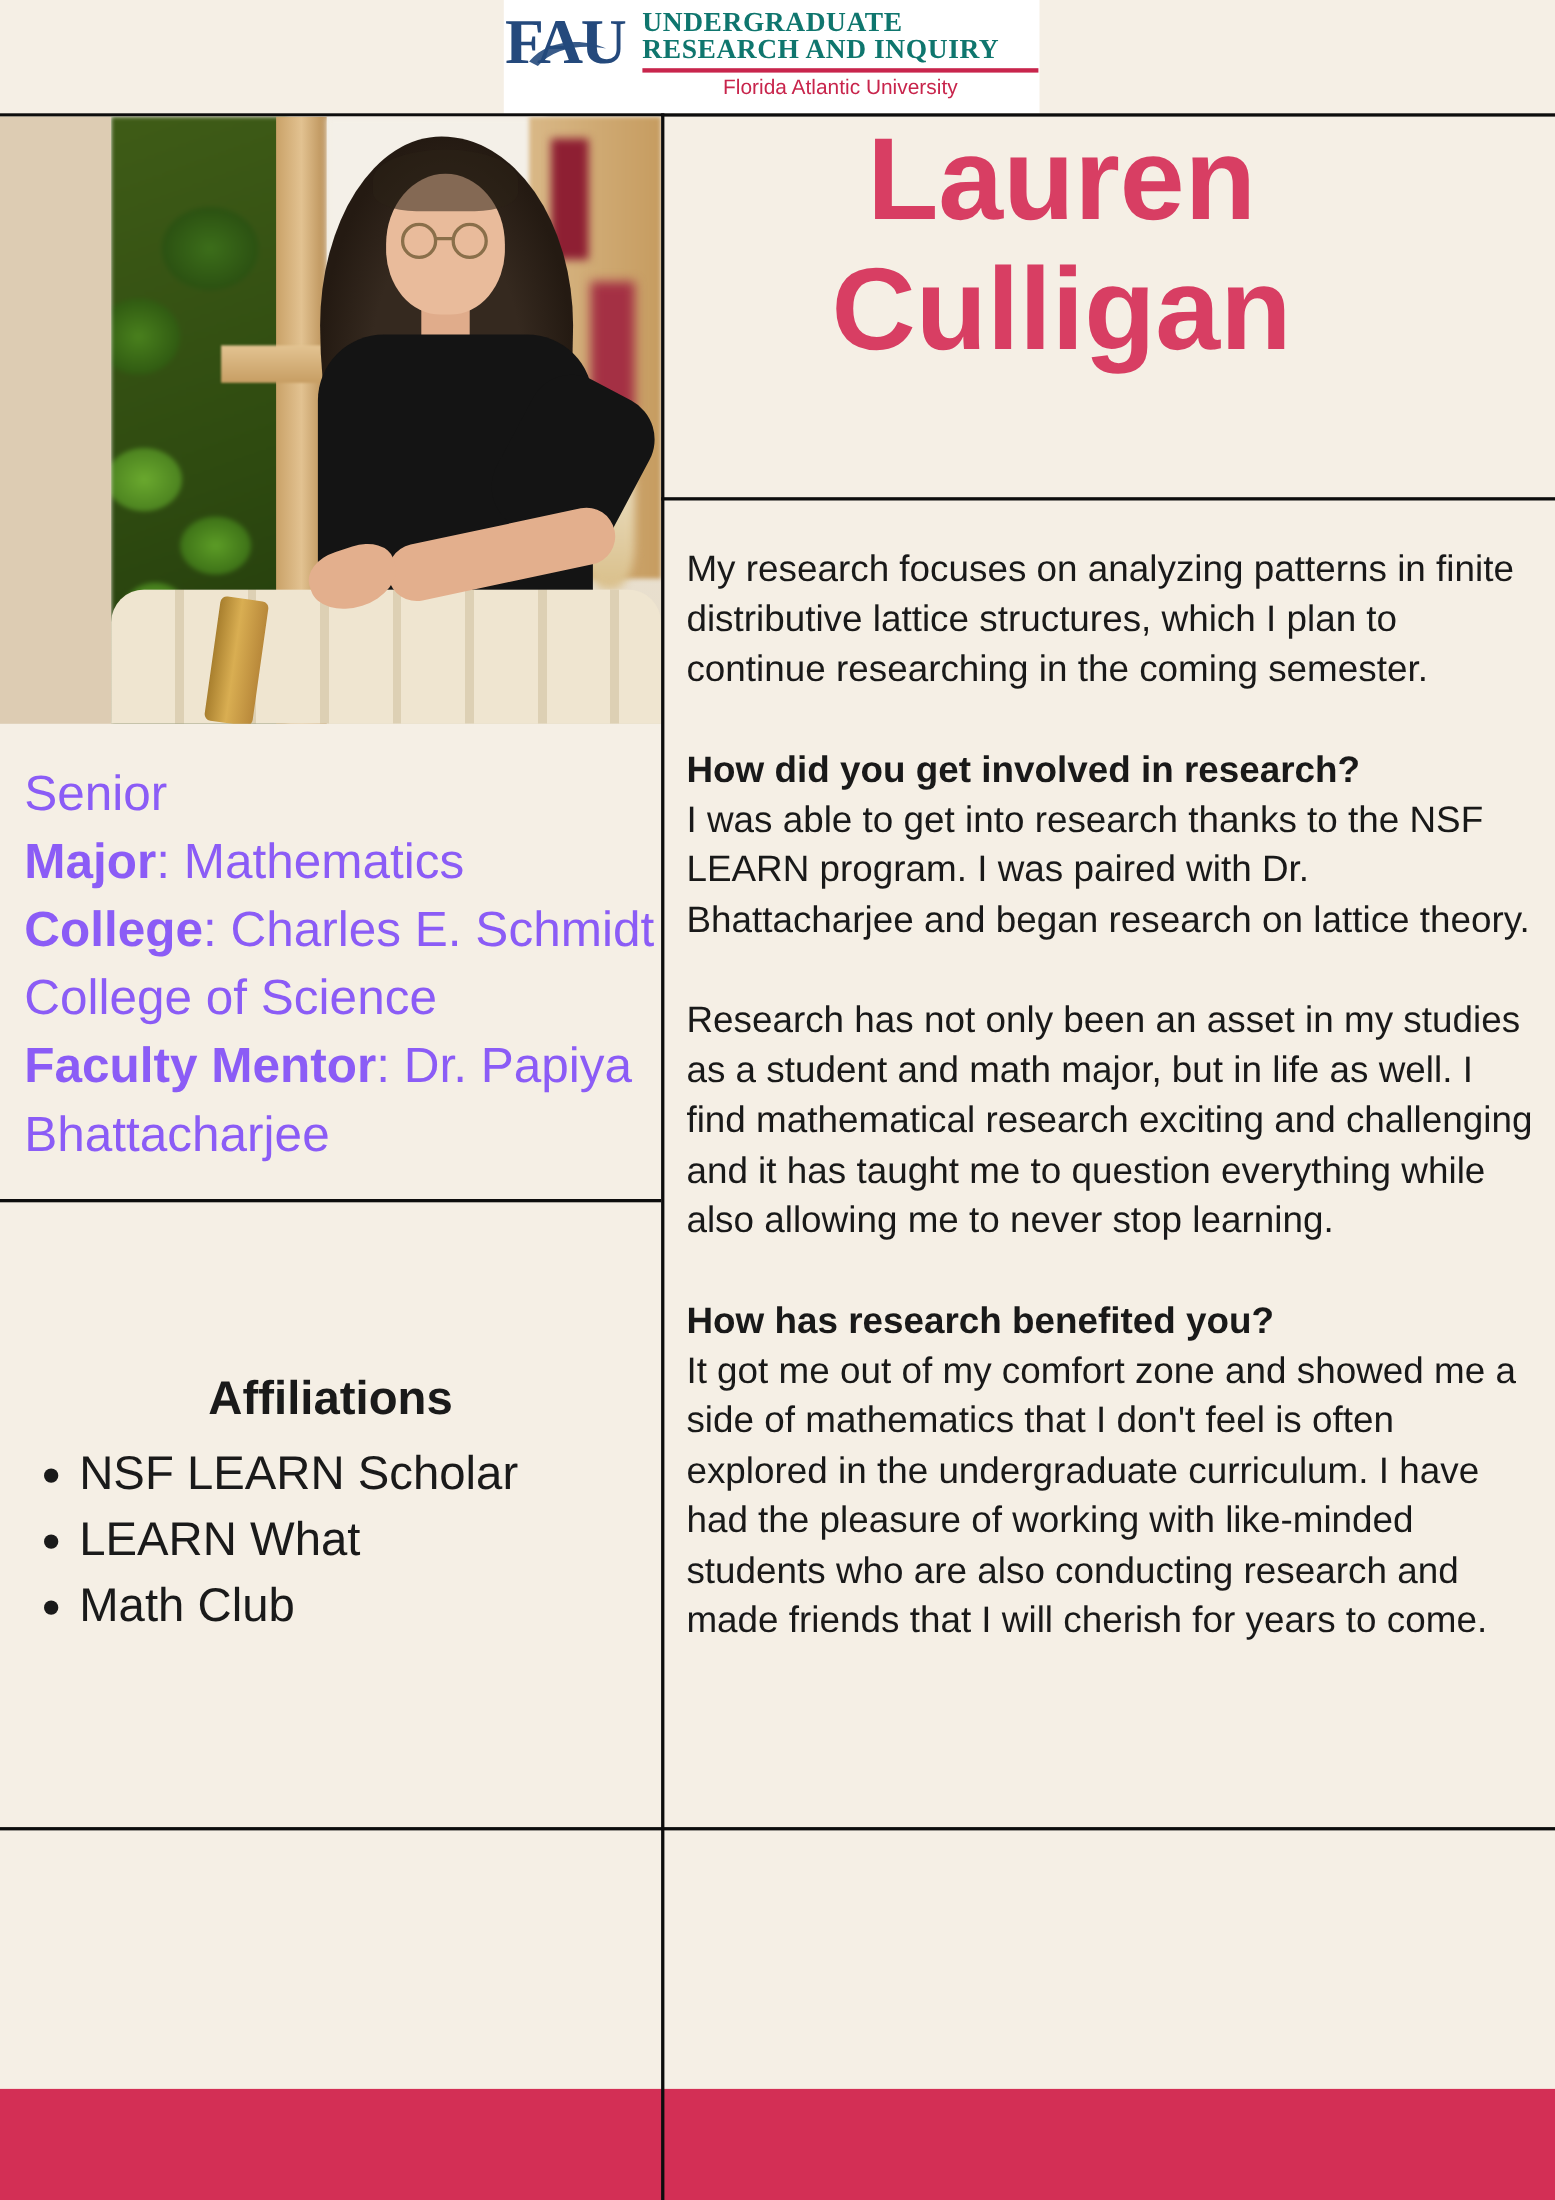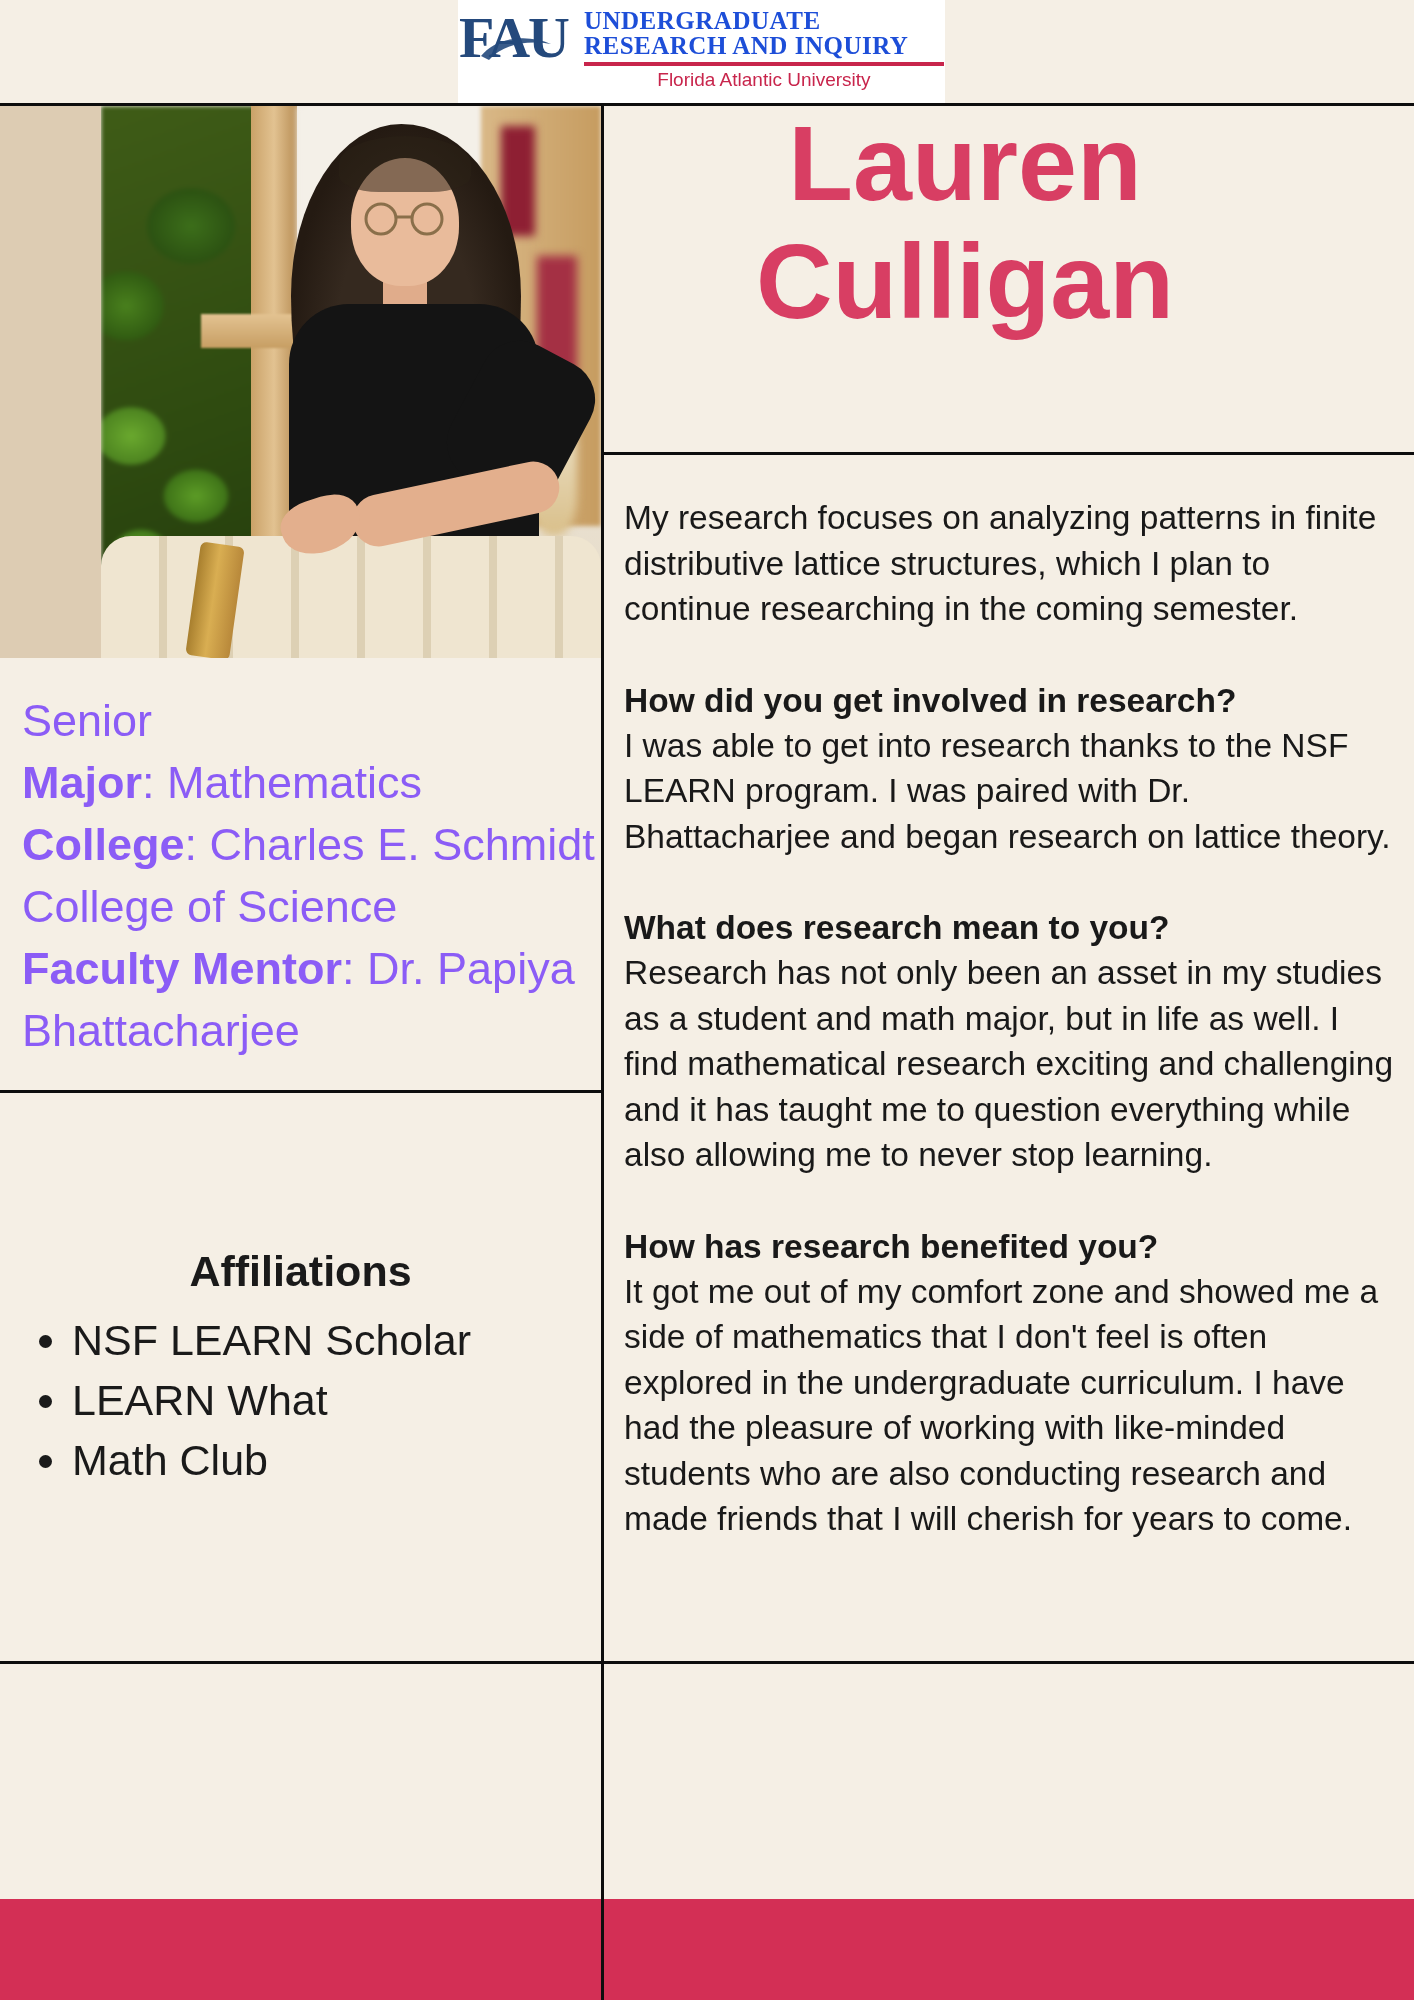--- a/index.html
+++ b/index.html
@@ -18,21 +18,21 @@
     padding-top:8px; gap:12px;
   }
   .fau-mark {
     font-family:"Liberation Serif", serif; font-weight:bold;
     color:#24497c; font-size:58px; line-height:60px; letter-spacing:-2px;
     position:relative; padding-right:4px;text-align:right;
   }
   .fau-swoosh { position:absolute; left:18px; top:26px; width:78px; height:30px; }
   .logo-text { display:flex; flex-direction:column; align-items:flex-start; }
   .logo-line {
-    font-family:"Liberation Serif", serif; color:#1d4ed8;
+    font-family:"Liberation Serif", serif; color:#0f766e;
     font-size:25px; line-height:25px; letter-spacing:0.5px; font-weight:bold;
   }
   .logo-rule { width:360px; height:4px; background:#c8254c; margin-top:4px; }
   .logo-sub {
     color:#c8254c; font-size:19px; line-height:22px; margin-top:3px;
     align-self:center; font-family:"Liberation Sans", sans-serif;
   }
 
   
   .line { position:absolute; background:#0d0d0d; }
@@ -189,21 +189,20 @@
 
   <div class="qa-col">
     <div class="qa-sec">
       <div class="qa-a">My research focuses on analyzing patterns in finite distributive lattice structures, which I plan to continue researching in the coming semester.</div>
     </div>
     <div class="qa-sec">
       <div class="qa-q">How did you get involved in research?</div>
       <div class="qa-a">I was able to get into research thanks to the NSF LEARN program. I was paired with Dr. Bhattacharjee and began research on lattice theory.</div>
     </div>
     <div class="qa-sec">
-      <div class="qa-q">What does research mean to you?</div>
       <div class="qa-a">Research has not only been an asset in my studies as a student and math major, but in life as well. I find mathematical research exciting and challenging and it has taught me to question everything while also allowing me to never stop learning.</div>
     </div>
     <div class="qa-sec">
       <div class="qa-q">How has research benefited you?</div>
       <div class="qa-a">It got me out of my comfort zone and showed me a side of mathematics that I don't feel is often explored in the undergraduate curriculum. I have had the pleasure of working with like-minded students who are also conducting research and made friends that I will cherish for years to come.</div>
     </div>
   </div>
 
   <div class="info">
     <div><b></b><span></span><span>Senior</span></div>

